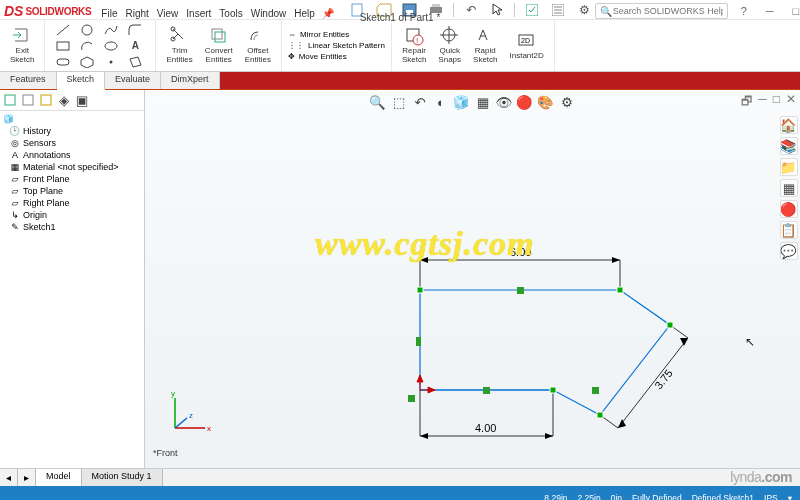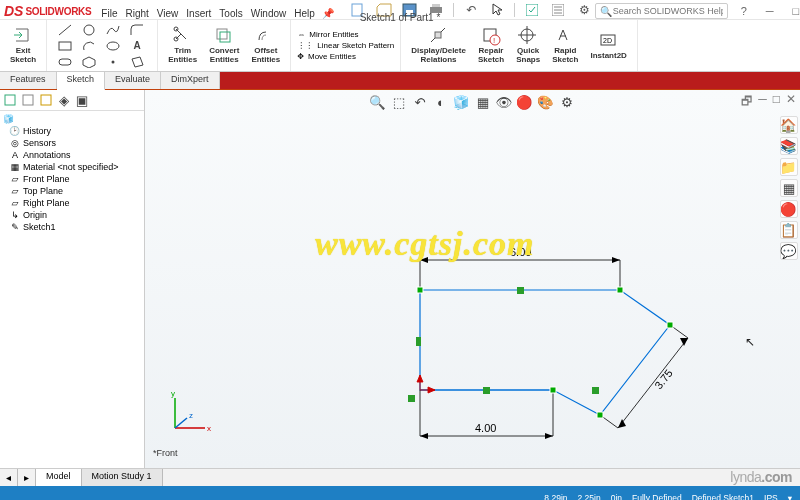--- a/index.html
+++ b/index.html
@@ -17,21 +17,21 @@
 .doc-title { position: absolute; left: 50%; transform: translateX(-50%); font-size: 10px; color: #444; top: 12px; }
 .title-right { margin-left: auto; display: flex; align-items: center; gap: 6px; }
 .search { display: flex; align-items: center; border: 1px solid #ccc; border-radius: 2px; padding: 1px 4px; height: 16px; }
 .search input { border: none; outline: none; font-size: 9px; width: 110px; color: #888; }
 .win-btn { width: 20px; height: 14px; background: none; border: none; cursor: pointer; color: #666; font-size: 11px; }
 
 .ribbon { height: 52px; background: #fff; display: flex; border-bottom: 1px solid #ccc; }
 .ribbon-group { display: flex; flex-direction: column; align-items: center; justify-content: center; padding: 2px 6px; border-right: 1px solid #e8e8e8; }
 .ribbon-big { display: flex; flex-direction: column; align-items: center; gap: 1px; cursor: pointer; padding: 2px 4px; }
 .ribbon-big svg, .ribbon-big .ic { width: 20px; height: 20px; }
-.ribbon-label { font-size: 8px; color: #333; text-align: center; line-height: 1.1; font-weight: bold; }
+.ribbon-label { font-size: 8px; color: #333; text-align: center; line-height: 1.1; }
 .ribbon-row { display: flex; gap: 4px; align-items: center; }
 .mini-btn { width: 14px; height: 14px; border: none; background: none; cursor: pointer; color: #444; display: flex; align-items: center; justify-content: center; }
 .sketch-tools { display: grid; grid-template-columns: repeat(4, 22px); grid-template-rows: repeat(3, 14px); gap: 2px; padding: 2px; }
 .sketch-tools .mini-btn { width: 20px; }
 
 .tabs { height: 18px; background: #b91c1c; display: flex; border-bottom: 1px solid #c2410c; }
 .tab { padding: 2px 10px; font-size: 9px; color: #333; border-right: 1px solid #ccc; cursor: pointer; background: #f0f0f0; }
 .tab.active { background: #fff; border-bottom: 1px solid #fff; margin-bottom: -1px; }
 
 .main { display: flex; height: calc(100% - 20px - 52px - 18px - 18px - 14px); }
@@ -264,27 +264,20 @@
           <span>Linear Sketch Pattern</span>
         </div>
       <div class="ribbon-row">
           <span>✥</span>
           <span>Move Entities</span>
         </div>
     </div>
   </div>
   <div class="ribbon-group">
     <div class="ribbon-row">
-      <div class="ribbon-big">
-        <svg class="ic">
-            <line x1="2" y1="16" x2="16" y2="2" stroke="#444"></line>
-            <rect x="6" y="6" width="6" height="6" fill="#ddd" stroke="#666"></rect>
-          </svg>
-        <span class="ribbon-label">Display/Delete<br>Relations</span>
-      </div>
       <div class="ribbon-big">
         <svg class="ic">
             <rect x="3" y="3" width="12" height="12" fill="none" stroke="#444"></rect>
             <circle cx="14" cy="14" r="5" fill="#fff" stroke="#c33"></circle>
             <text x="12" y="17" font-size="8" fill="#c33">!</text>
           </svg>
         <span class="ribbon-label">Repair<br>Sketch</span>
       </div>
       <div class="ribbon-big">
         <svg class="ic">

